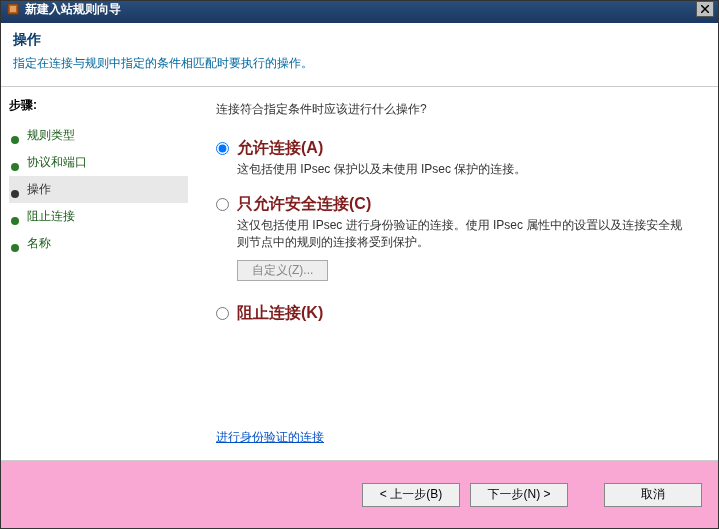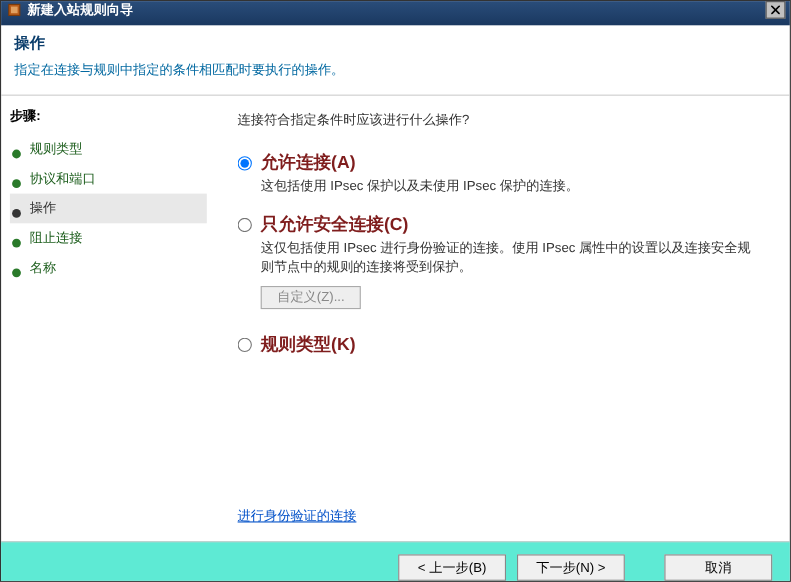--- a/index.html
+++ b/index.html
@@ -21,21 +21,21 @@
   .step.active .bullet { background: #333; }
   .main { flex: 1; padding: 14px 24px 12px 20px; display: flex; flex-direction: column; position: relative; }
   .question { font-size: 12px; color: #333; margin-bottom: 20px; }
   .opt { margin-bottom: 16px; }
   .opt-row { display: flex; align-items: center; }
   .opt input[type=radio] { margin-right: 8px; }
   .opt-label { font-size: 16px; font-weight: bold; color: #7f1d1d; }
   .opt-desc { font-size: 12px; color: #333; margin-left: 21px; margin-top: 2px; line-height: 1.4; }
   .customize-btn { margin-left: 21px; margin-top: 10px; margin-bottom: 6px; padding: 1px 14px; font-size: 12px; color: #888; border: 1px solid #aaa; background: #eee; cursor: default; }
   .learn-link { color: #0050c8; text-decoration: underline; cursor: pointer; position: absolute; bottom: 14px; left: 20px; font-size: 12px; }
-  .footer { height: 36px; border-top: 1px solid #ccc; display: flex; align-items: flex-end; justify-content: flex-end; padding: 0 16px; gap: 10px; background: #5eead4; }
+  .footer { height: 68px; border-top: 1px solid #ccc; display: flex; align-items: center; justify-content: flex-end; padding: 0 16px; gap: 10px; background: #f9a8d4; }
   .footer button { min-width: 98px; height: 24px; font-size: 12px; border: 1px solid #888; background: #f0f0f0; cursor: default; padding: 0 8px; }
   .footer .spacer { width: 16px; }
 </style>
 </head>
 <body>
 
 <div class="window">
 
   <div class="titlebar">
     <span class="icon">
@@ -95,21 +95,21 @@
             </div>
             <div class="opt-desc">这包括使用 IPsec 保护以及未使用 IPsec 保护的连接。</div>
           </div>
           <div class="opt"><div class="opt-row">
               <input type="radio" name="action" style="">
               <span class="opt-label">只允许安全连接(C)</span>
             </div><div class="opt-desc">这仅包括使用 IPsec 进行身份验证的连接。使用 IPsec 属性中的设置以及连接安全规则节点中的规则的连接将受到保护。</div><button class="customize-btn" disabled="">自定义(Z)...</button></div>
           <div class="opt">
             <div class="opt-row">
               <input type="radio" name="action" style="">
-              <span class="opt-label">规则类型(K)</span>
+              <span class="opt-label">阻止连接(K)</span>
             </div>
           </div>
         </div>
       <a class="learn-link">进行身份验证的连接</a>
     </div>
   </div>
 
   <div class="footer">
     <button>&lt; 上一步(B)</button>
     <button>下一步(N) &gt;</button>

